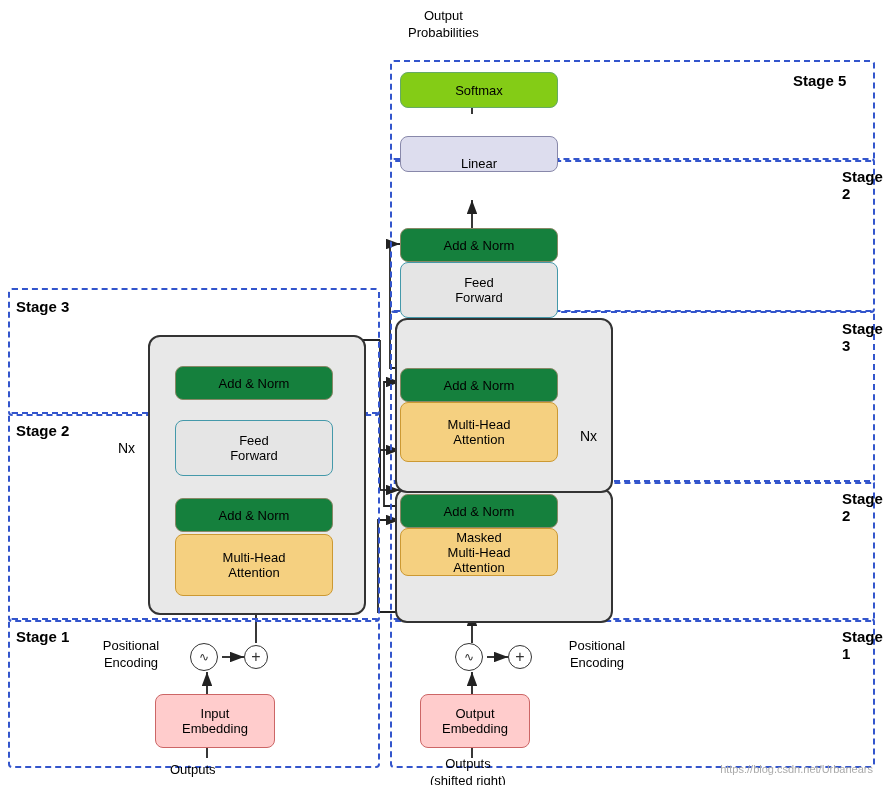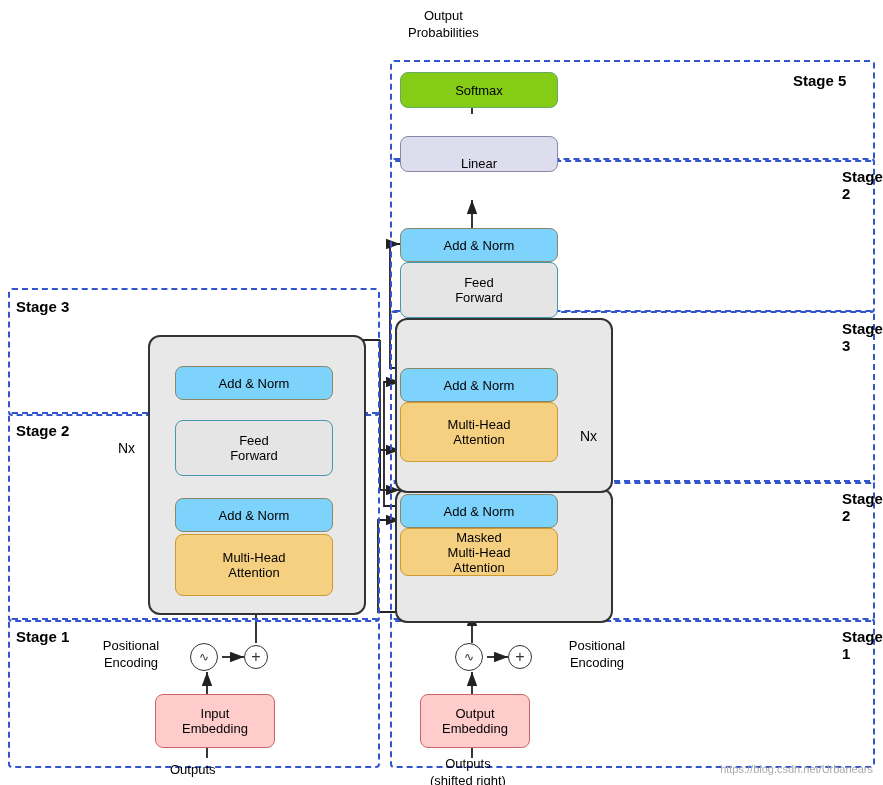--- a/index.html
+++ b/index.html
@@ -36,21 +36,21 @@
       border-radius: 8px;
       display: flex;
       align-items: center;
       justify-content: center;
       text-align: center;
       font-size: 13px;
       font-weight: normal;
       border: 1.5px solid #555;
     }
     .box-add-norm {
-      background: #7dd3fc;
+      background: #15803d;
       border-color: #888866;
     }
     .box-feed-forward {
       background: #e5e5e5;
       border-color: #4499aa;
     }
     .box-multi-head {
       background: #f5d080;
       border-color: #cc9933;
     }

